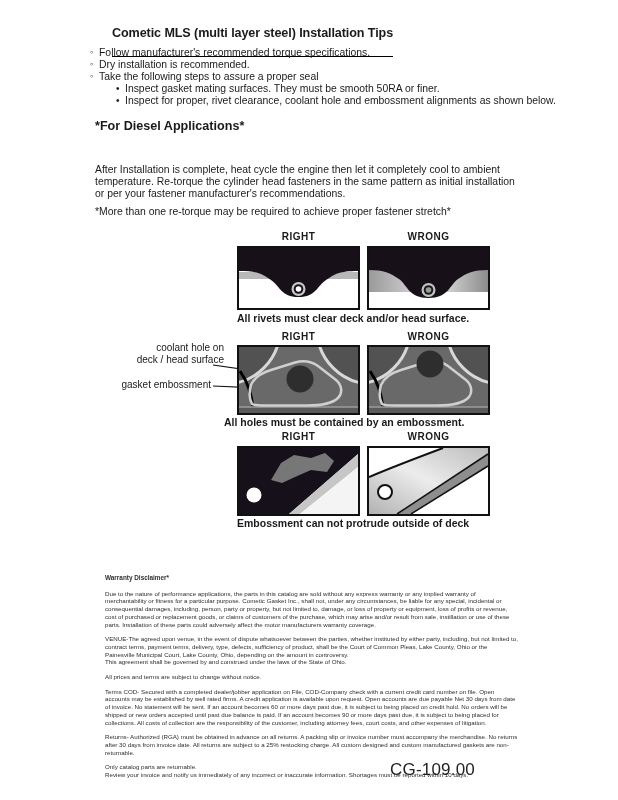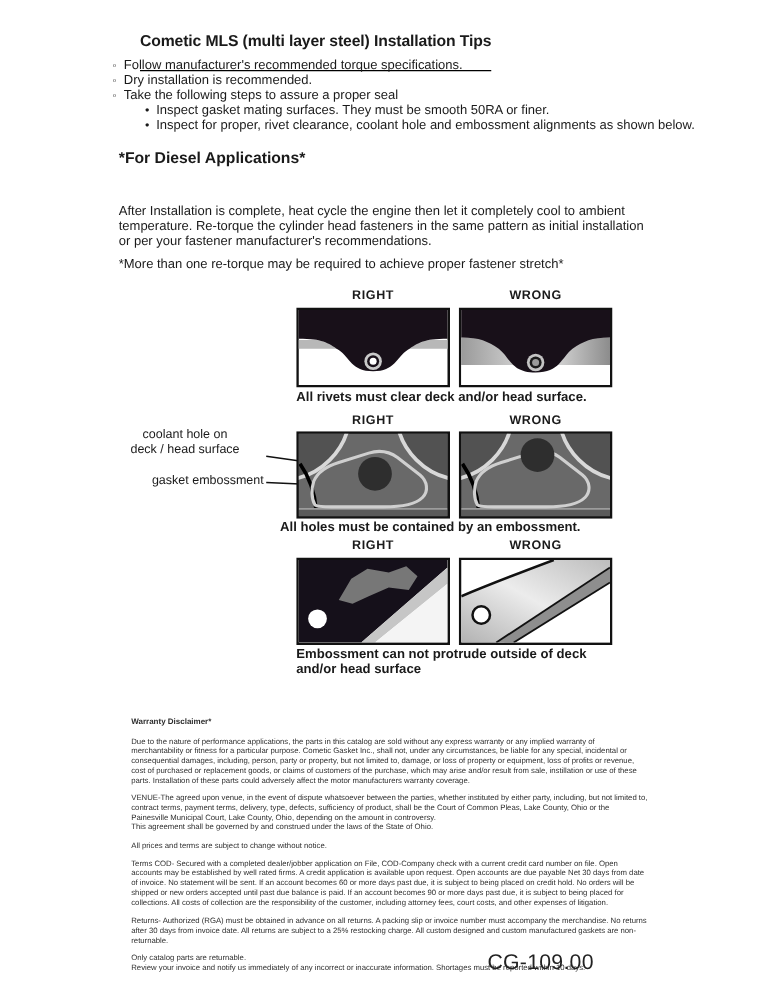--- a/index.html
+++ b/index.html
@@ -104,21 +104,21 @@
     <circle cx="61.5" cy="44" r="7" fill="#c4c4c4"></circle>
     <circle cx="61.5" cy="44" r="4.8" fill="#1a1a1a"></circle>
     <circle cx="61.5" cy="44" r="2.8" fill="#9a9a9a"></circle>
   </svg>
 
   <div class="abs fig-caption" style="left:237px;top:312px;text-align:center;">All rivets must clear deck and/or head surface.</div>
 
   <div class="abs fig-label" style="left:237px;top:331px;">RIGHT</div>
   <div class="abs fig-label" style="left:367px;top:331px;">WRONG</div>
 
-  <div class="abs annot" style="left:90px;top:342px;text-align:center;">
+  <div class="abs annot" style="left:108px;top:342px;">
     <div>coolant hole on</div>
     <div>deck / head surface</div>
   </div>
   <div class="abs annot" style="left:95px;top:379px;">gasket embossment</div>
 
   <svg class="abs" style="left:95px;top:330px;pointer-events:none;" width="400" height="95" viewBox="0 0 400 95">
     <line x1="118" y1="35" x2="203" y2="47" stroke="#111111" stroke-width="1.2"></line>
     <line x1="118" y1="56" x2="163" y2="58" stroke="#111111" stroke-width="1.2"></line>
   </svg>
 
@@ -197,21 +197,20 @@
       <polygon points="44,68 121,20 121,68" fill="#ffffff"></polygon>
       <line x1="30" y1="68" x2="121" y2="8" stroke="#111111" stroke-width="1.5"></line>
       <line x1="44" y1="68" x2="121" y2="20" stroke="#111111" stroke-width="1.5"></line>
       <path d="M2,31 C28,20 52,11 76,2" stroke="#111111" stroke-width="2" fill="none"></path>
       <circle cx="18" cy="46" r="7" fill="#ffffff" stroke="#111111" stroke-width="2"></circle>
     </g>
   </svg>
 
   <div class="abs fig-caption" style="left:237px;top:517px;">
     <div>Embossment can not protrude outside of deck</div>
-    <div>and/or head surface</div>
   </div>
 
   <div class="abs fineprint">
     <div class="fp-head">Warranty Disclaimer*</div>
     <p>Due to the nature of performance applications, the parts in this catalog are sold without any express warranty or any implied warranty of merchantability or fitness for a particular purpose.  Cometic Gasket Inc., shall not, under any circumstances, be liable for any special, incidental or consequential damages, including, person, party or property, but not limited to, damage, or loss of property or equipment, loss of profits or revenue, cost of purchased or replacement goods, or claims of customers of the purchase, which may arise and/or result from sale, instillation or use of these parts.  Installation of these parts could adversely affect the motor manufacturers warranty coverage.</p>
     <p class="tight">VENUE-The agreed upon venue, in the event of dispute whatsoever between the parties, whether instituted by either party, including, but not limited to, contract terms, payment terms, delivery, type, defects, sufficiency of product, shall be the Court of Common Pleas, Lake County, Ohio or the Painesville Municipal Court, Lake County, Ohio, depending on the amount in controversy.</p>
     <p>This agreement shall be governed by and construed under the laws of the State of Ohio.</p>
     <p>All prices and terms are subject to change without notice.</p>
     <p>Terms COD- Secured with a completed dealer/jobber application on File, COD-Company check with a current credit card number on file.  Open accounts may be established by well rated firms.  A credit application is available upon request.  Open accounts are due payable Net 30 days from date of invoice.  No statement will be sent.  If an account becomes 60 or more days past due, it is subject to being placed on credit hold.  No orders will be shipped or new orders accepted until past due balance is paid.  If an account becomes 90 or more days past due, it is subject to being placed for collections.  All costs of collection are the responsibility of the customer, including attorney fees, court costs, and other expenses of litigation.</p>
     <p>Returns- Authorized (RGA) must be obtained in advance on all returns.  A packing slip or invoice number must accompany the merchandise.  No returns after 30 days from invoice date.  All returns are subject to a 25% restocking charge.  All custom designed and custom manufactured gaskets are non-returnable.</p>

